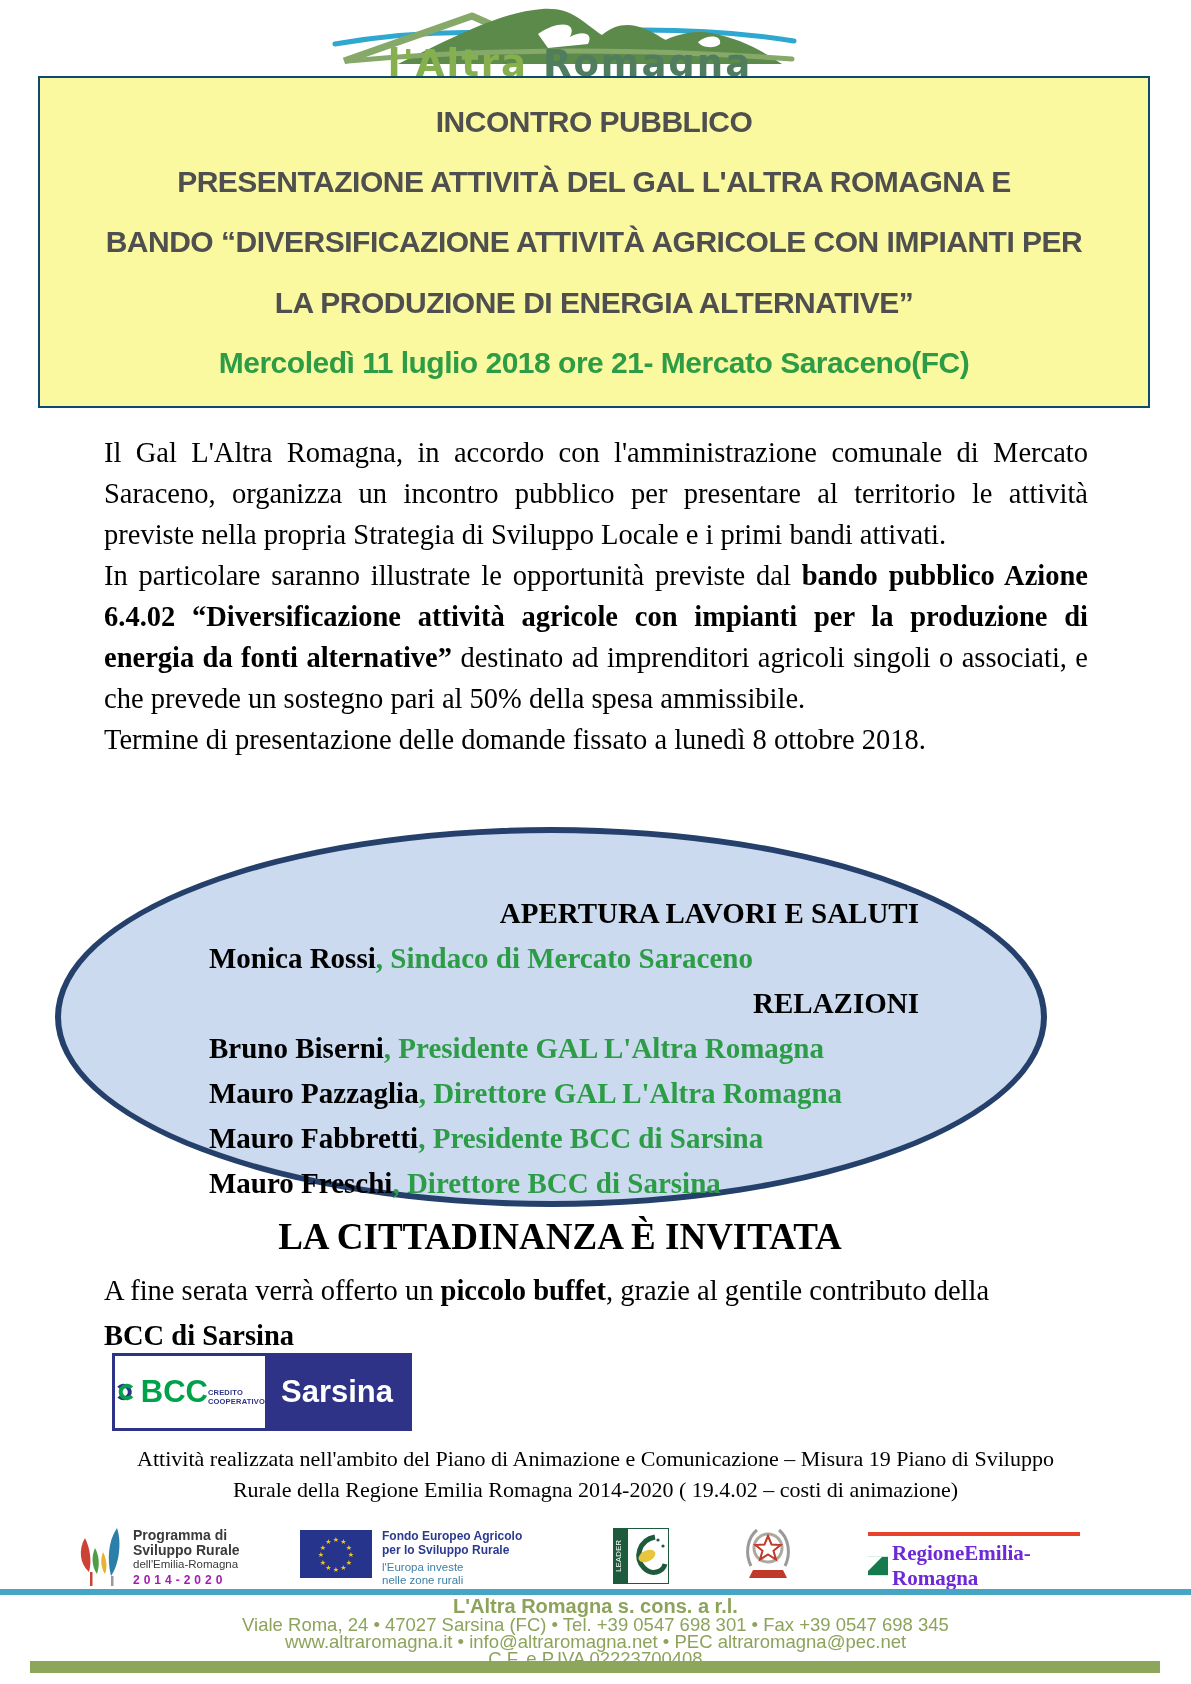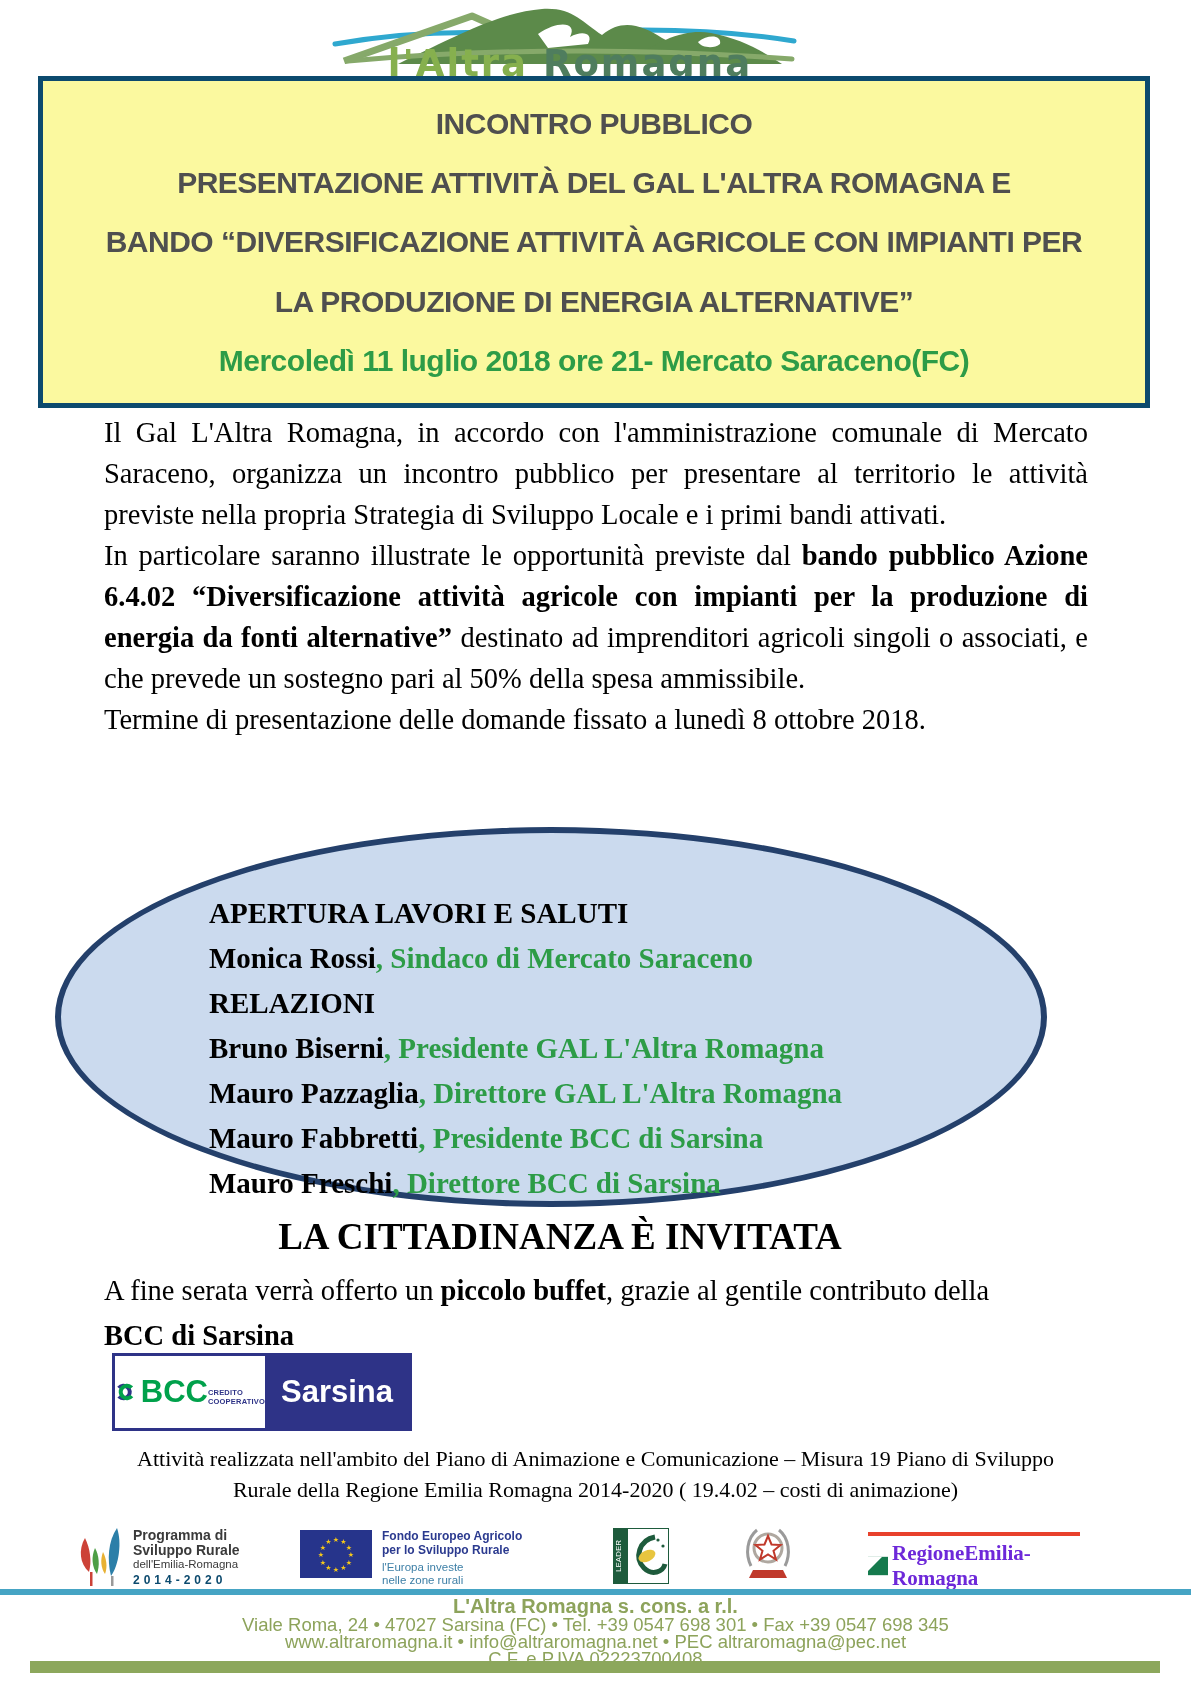--- a/index.html
+++ b/index.html
@@ -9,37 +9,37 @@
   
   .brand{position:absolute;left:330px;top:0;width:480px;height:96px;z-index:1;}
   .brand svg{position:absolute;left:0;top:2px;}
   .brand-text{position:absolute;left:0;top:42px;width:100%;text-align:center;
     font-family:"DejaVu Sans",sans-serif;font-weight:bold;font-size:37px;letter-spacing:2px;}
   .brand-light{color:#86B04E;}
   .brand-dark{color:#4F7D5E;}
 
   
   .banner{position:absolute;left:38px;top:76px;width:1112px;height:332px;box-sizing:border-box;
-    background:#FBF99F;border:5px solid #0c4a6e;z-index:2;
+    background:#FBF99F;border:2px solid #0c4a6e;z-index:2;
     display:flex;flex-direction:column;justify-content:space-evenly;align-items:center;
     font-family:"Liberation Sans",sans-serif;font-weight:bold;text-align:center;}
   .banner-line{font-size:30px;color:#4F4F4F;letter-spacing:-0.5px;line-height:1.1;}
   .banner-line.green{color:#2D9C47;}
 
   
-  .bodytext{position:absolute;left:104px;top:412px;width:984px;
+  .bodytext{position:absolute;left:104px;top:432px;width:984px;
     font-size:28.5px;line-height:41px;text-align:justify;}
   .bodytext p{margin:0;}
 
   
   .ellipse{position:absolute;left:55px;top:827px;width:992px;height:380px;box-sizing:border-box;
     background:#CBDAEE;border:6px solid #24406B;border-radius:50%;z-index:1;}
   .program{position:absolute;left:148px;top:58px;width:710px;
     font-weight:bold;font-size:29px;line-height:45px;}
-  .program .heading{text-align:left;color:#000;}
+  .program .heading{text-align:right;color:#000;}
   .program .speaker{text-align:left;}
   .speaker .role{color:#2D9C47;}
 
   
   .invite-title{position:absolute;left:0;top:1215px;width:1120px;text-align:center;
     font-weight:bold;font-size:37px;}
   .buffet{position:absolute;left:104px;top:1268px;width:986px;
     font-size:28.5px;line-height:45px;}
   .buffet .bold-inline{font-weight:bold;}
   .buffet .bold-block{font-weight:bold;display:block;}
@@ -58,21 +58,21 @@
   .footnote{position:absolute;left:0;top:1443px;width:1191px;text-align:center;
     font-size:22px;line-height:31px;}
 
   
   .logos{position:absolute;left:0;top:1520px;width:1191px;height:72px;
     font-family:"Liberation Sans",sans-serif;}
   .psr{position:absolute;left:75px;top:6px;display:flex;align-items:center;}
   .psr-text{margin-left:8px;color:#3A3A3A;}
   .psr-l1,.psr-l2{font-weight:bold;font-size:14px;line-height:15px;}
   .psr-l3{font-size:11.5px;line-height:13px;}
-  .psr-l4{font-weight:bold;font-size:12px;letter-spacing:4px;color:#0c4a6e;margin-top:2px;}
+  .psr-l4{font-weight:bold;font-size:12px;letter-spacing:4px;color:#a21caf;margin-top:2px;}
   .eu{position:absolute;left:300px;top:10px;display:flex;align-items:flex-start;}
   .eu-text{margin-left:10px;}
   .eu-l1,.eu-l2{font-weight:bold;font-size:12px;line-height:13.5px;color:#2B3A8F;}
   .eu-l3,.eu-l4{font-size:11.5px;line-height:12.5px;color:#3D7FA6;}
   .eu-l3{margin-top:4px;}
   .leader{position:absolute;left:613px;top:8px;}
   .italy{position:absolute;left:741px;top:4px;}
   .regione{position:absolute;left:868px;top:12px;width:212px;}
   .regione-line{height:4px;background:#E8412C;margin-bottom:5px;}
   .regione-row{display:flex;align-items:center;gap:4px;}

